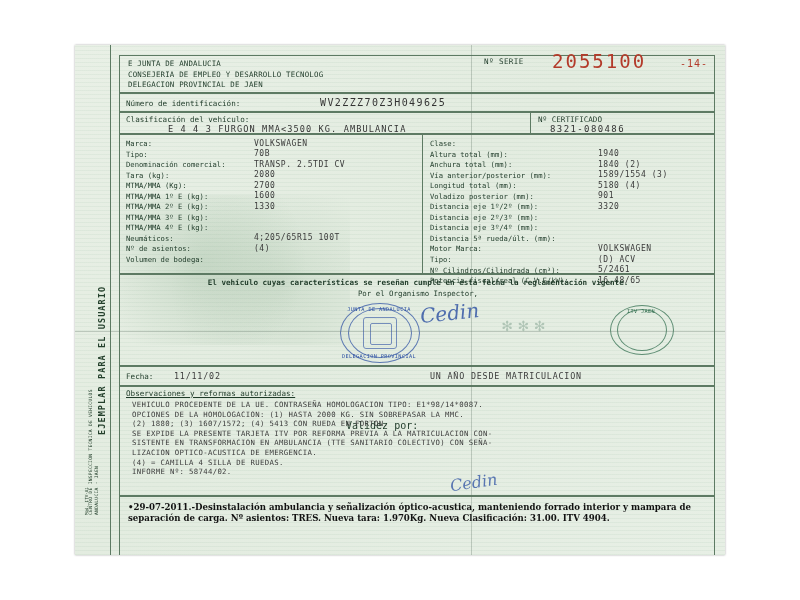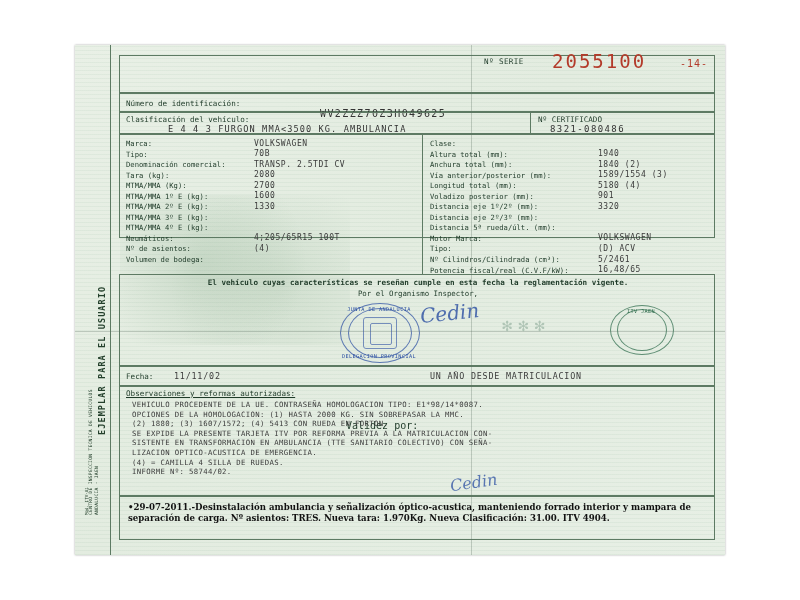--- a/index.html
+++ b/index.html
@@ -116,21 +116,21 @@
     font-size: 10px; color: #b33a2a; letter-spacing: 1px;
   }
 
   
   #row-id { left: 8px; top: 48px; width: 596px; height: 19px; }
   #row-id .lbl {
     position: absolute; left: 6px; top: 5px;
     font-size: 7.6px; color: #1e3a28;
   }
   #row-id .val {
-    position: absolute; left: 200px; top: 14px;
+    position: absolute; left: 200px; top: 3px;
     font-size: 10px; color: #333; letter-spacing: 1.4px;
   }
 
   
   #row-clas { left: 8px; top: 67px; width: 596px; height: 22px; }
   #row-clas .lbl {
     position: absolute; left: 6px; top: 2px;
     font-size: 7.6px; color: #1e3a28;
   }
   #row-clas .val {
@@ -144,21 +144,21 @@
   #row-clas .clbl {
     position: absolute; left: 418px; top: 2px;
     font-size: 7.6px; color: #1e3a28;
   }
   #row-clas .cval {
     position: absolute; left: 430px; top: 11px;
     font-size: 9px; color: #333; letter-spacing: 1.4px;
   }
 
   
-  #row-data { left: 8px; top: 89px; width: 596px; height: 104px; }
+  #row-data { left: 8px; top: 89px; width: 596px; height: 140px; }
   #data-sep {
     position: absolute; left: 302px; top: 0; width: 1px; height: 140px;
     background: #5d7a63;
   }
   .col {
     position: absolute;
     top: 4px;
     font-size: 7.2px;
     line-height: 10.55px;
     color: #1e3a28;
@@ -243,21 +243,21 @@
     letter-spacing: .35px; white-space: pre;
   }
   #obs-sig {
     position: absolute; left: 330px; top: 86px;
     font-family: "DejaVu Serif", serif;
     font-style: italic; font-size: 16px; color: #2b4fa2; opacity: .75;
     transform: rotate(-8deg);
   }
 
   
-  #row-note { left: 8px; top: 451px; width: 596px; height: 44px; border-width: 1px; }
+  #row-note { left: 8px; top: 451px; width: 596px; height: 60px; border-width: 1px; }
   #note-text {
     position: absolute; left: 8px; top: 5px; width: 580px;
     font-family: "DejaVu Serif", serif;
     font-size: 8.6px; line-height: 11.4px; color: #111;
     font-weight: bold;
   }
 
   
   .crease {
     position: absolute; background: rgba(90,110,95,0.30);
@@ -275,20 +275,23 @@
     <div class="left-strip">
       <div class="vert-text vert-main">EJEMPLAR PARA EL USUARIO</div>
       <div class="vert-text vert-small1">CENTRO DE INSPECCION TECNICA DE VEHICULOS</div>
       <div class="vert-text vert-small2">ANDALUCIA - JAEN</div>
       <div class="vert-text vert-tiny">Mod. ITV-A1</div>
     </div>
 
     <div class="content">
 
       <div class="box" id="hdr">
+        <div id="hdr-org" style="white-space:pre">E JUNTA DE ANDALUCIA
+CONSEJERIA DE EMPLEO Y DESARROLLO TECNOLOG
+DELEGACION PROVINCIAL DE JAEN</div>
         <div id="serie-label">Nº SERIE</div>
         <div id="serie-num">2055100</div>
         <div id="serie-sub">-14-</div>
       </div>
 
       <div class="box" id="row-id">
         <span class="lbl">Número de identificación:</span>
         <span class="val">WV2ZZZ70Z3H049625</span>
       </div>
 
@@ -376,20 +379,24 @@
             <div class="fl-row">
               <span class="k">Voladizo posterior (mm):</span>
               <span class="v">901</span>
             </div>
             <div class="fl-row">
               <span class="k">Distancia eje 1º/2º (mm):</span>
               <span class="v">3320</span>
             </div>
             <div class="fl-row">
               <span class="k">Distancia eje 2º/3º (mm):</span>
+              <span class="v"></span>
+            </div>
+            <div class="fl-row">
+              <span class="k">Distancia eje 3º/4º (mm):</span>
               <span class="v"></span>
             </div>
             <div class="fl-row">
               <span class="k">Distancia 5ª rueda/últ. (mm):</span>
               <span class="v"></span>
             </div>
             <div class="fl-row">
               <span class="k">Motor Marca:</span>
               <span class="v">VOLKSWAGEN</span>
             </div>

